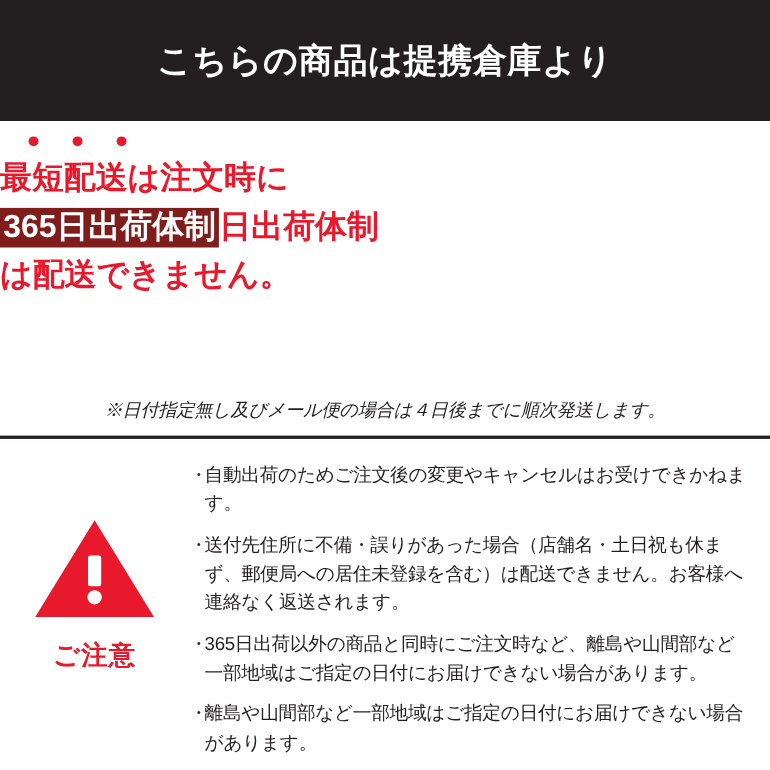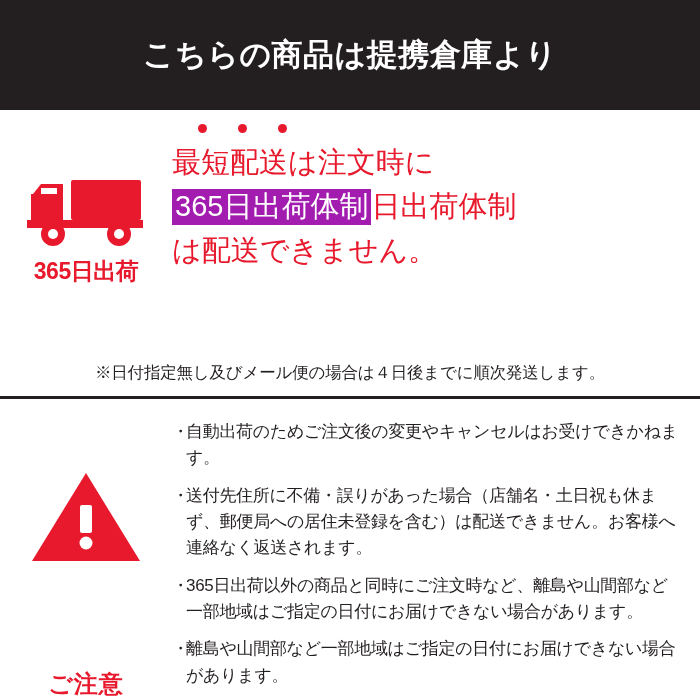--- a/index.html
+++ b/index.html
@@ -75,27 +75,27 @@
     letter-spacing: -0.5px;
   }
   .mid-text {
     flex: 1;
     padding-right: 18px;
     box-sizing: border-box;
   }
   .mid-line {
     color: #e8192c;
     font-size: 29px;
-    font-weight: normal;
+    font-weight: bold;
     line-height: 1.52;
     white-space: nowrap;
     letter-spacing: 0px;
   }
   .emph {
-    background: #a21caf;
+    background: #7f1d1d;
     color: #ffffff;
     padding: 1px 3px 3px 3px;
   }
   .dot-row {
     height: 14px;
     display: flex;
     gap: 31px;
     padding-left: 26px;
     margin-bottom: 2px;
   }
@@ -105,35 +105,36 @@
     background: #e8192c;
     border-radius: 50%;
   }
   .mid-note {
     font-size: 16.5px;
     color: #231f20;
     text-align: center;
     padding: 4px 0 12px 0;
     letter-spacing: -0.2px;
     white-space: nowrap;
+    font-style: italic;
   }
 
   
   .caution {
     flex: 1;
     display: flex;
     padding: 14px 0 0 0;
     box-sizing: border-box;
   }
   .caution-left {
     width: 172px;
     display: flex;
     flex-direction: column;
     align-items: center;
-    justify-content: space-between;
+    justify-content: flex-start;
     padding-top: 56px;
     box-sizing: border-box;
     font-family: Liberation Mono, monospace;
   }
   .caution-label {
     color: #e8192c;
     font-size: 24px;
     font-weight: bold;
     margin-top: 10px;
     letter-spacing: 1px;
@@ -164,44 +165,20 @@
 
 <div class="banner">
 
   <div class="header">
     <div class="header-line">こちらの商品は提携倉庫より</div>
   </div>
 
   <div class="mid">
     <div class="mid-body">
 
-      <div class="truck-col">
-        <span>
-          <svg class="truck-svg" width="118" height="76" viewBox="0 0 118 76" xmlns="http://www.w3.org/2000/svg">
-            <g fill="#e8192c">
-
-              <rect x="44" y="8" width="70" height="40" rx="2"></rect>
-
-              <path d="M4 22 h32 v26 H4 z"></path>
-
-              <path d="M6 22 L14 12 h22 v10 z"></path>
-
-              <path d="M14 16 h16 v6 H14 z" fill="#ffffff"></path>
-
-              <rect x="0" y="48" width="116" height="8"></rect>
-
-              <circle cx="26" cy="62" r="12"></circle>
-              <circle cx="26" cy="62" r="5" fill="#ffffff"></circle>
-              <circle cx="92" cy="62" r="12"></circle>
-              <circle cx="92" cy="62" r="5" fill="#ffffff"></circle>
-            </g>
-          </svg>
-        </span>
-        <div class="truck-label">365日出荷</div>
-      </div>
 
       <div class="mid-text">
         <div class="dot-row">
           <span class="dot"></span>
           <span class="dot"></span>
           <span class="dot"></span>
         </div>
         <div class="mid-line">最短配送は注文時に</div>
         <div class="mid-line"><span class="emph">365日出荷体制</span><span>日出荷体制</span></div>
         <div class="mid-line">は配送できません。</div>

